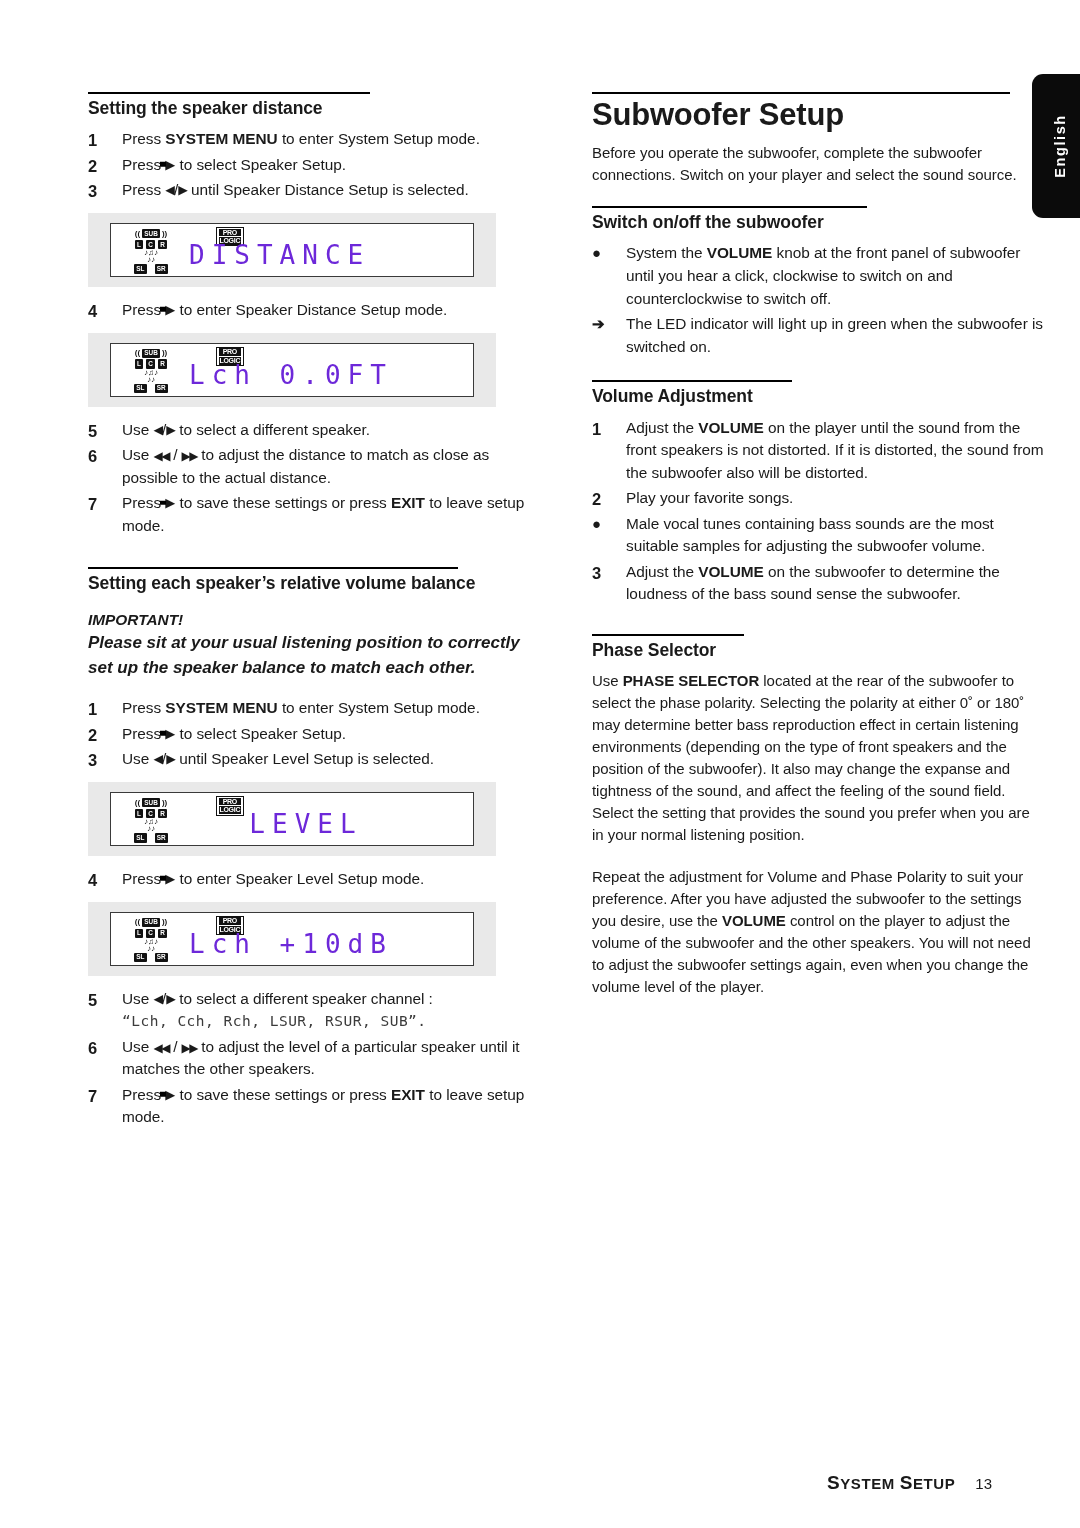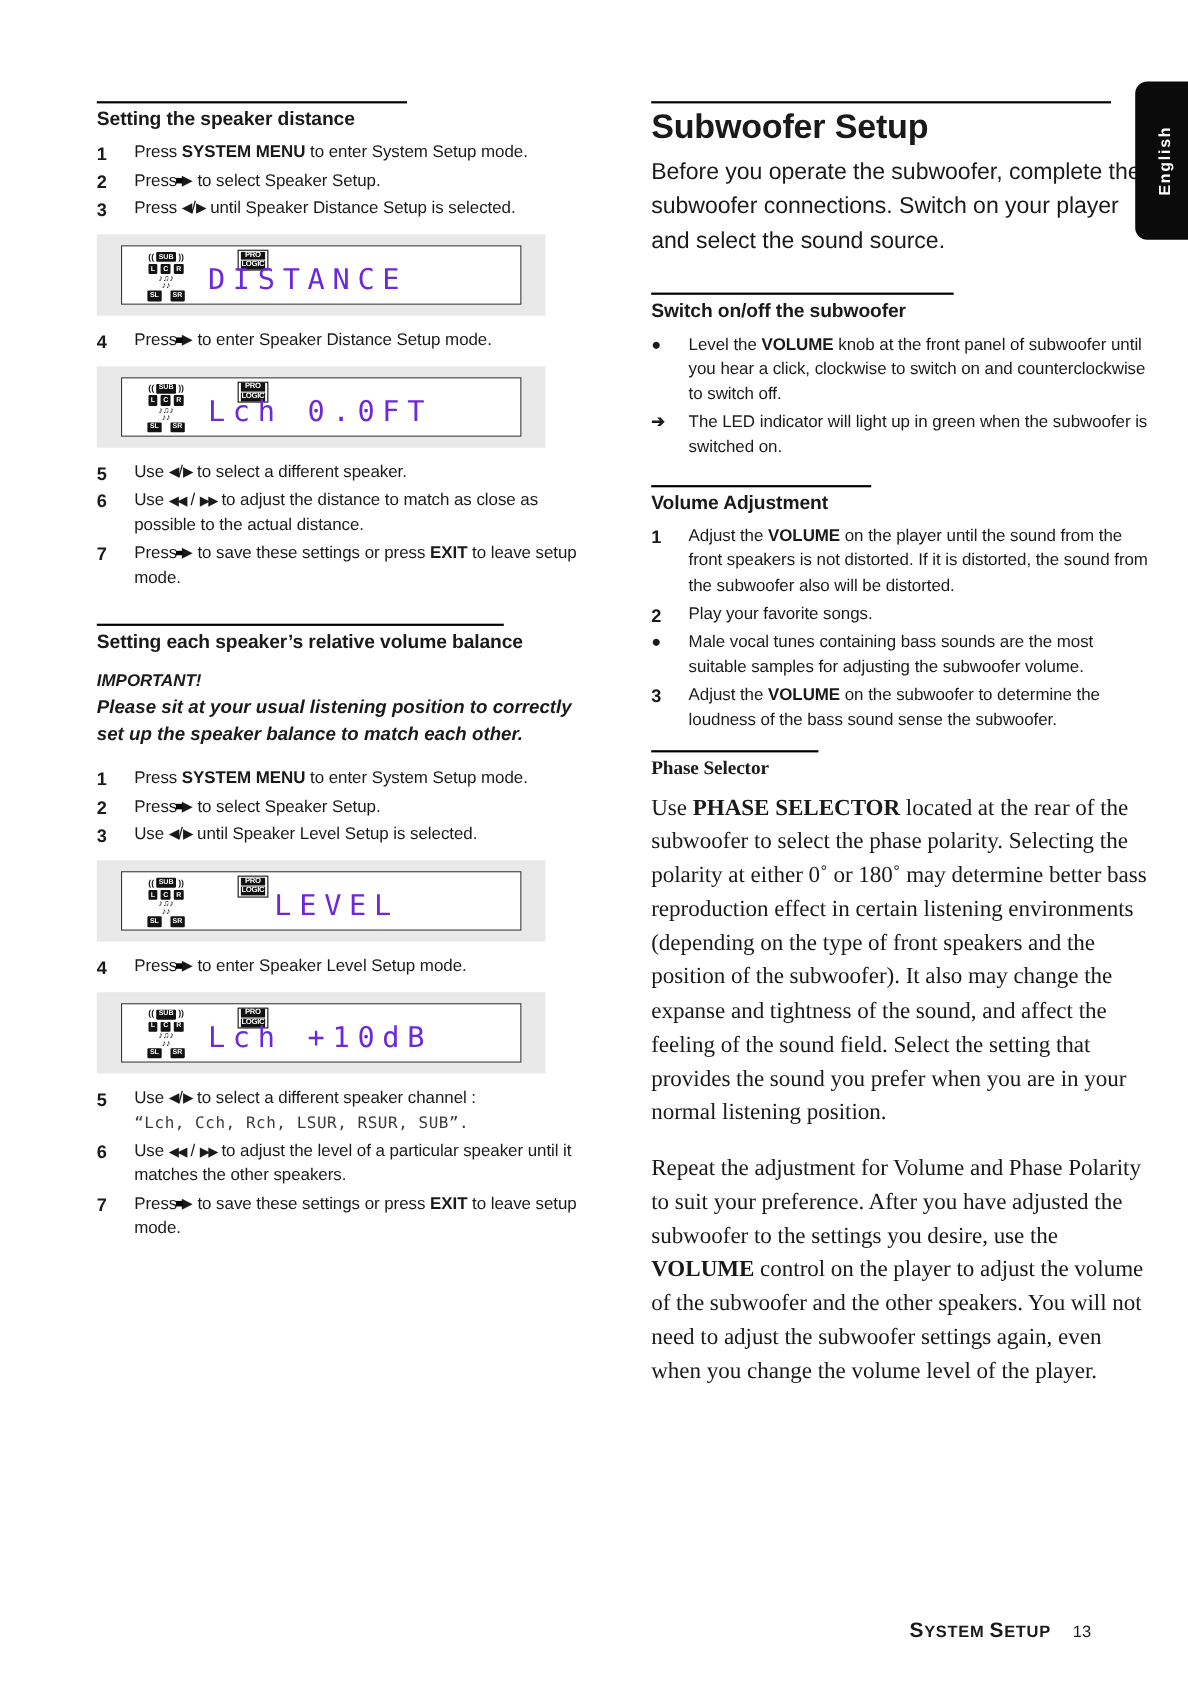--- a/index.html
+++ b/index.html
@@ -54,21 +54,21 @@
   }
   h2.sub {
     font-size: 17.5px;
     font-weight: bold;
     margin: 2px 0 9px 0;
     line-height: 1.22;
     letter-spacing: -0.1px;
   }
 
   p.body {
-    font-size: 21px;
+    font-size: 15px;
     line-height: 1.465;
     margin: 0 0 12px 0;
     letter-spacing: -0.05px;
   }
 
   .imp {
     font-style: italic;
     font-weight: bold;
     font-size: 15.4px;
     line-height: 1.47;
@@ -489,27 +489,27 @@
       </div>
     </div>
   </div>
 
   <div class="col col-right">
 
     <div class="rule-top w-full"></div>
     <h1 class="title">Subwoofer Setup</h1>
     <p class="body">Before you operate the subwoofer, complete the subwoofer connections. Switch on your player and select the sound source.</p>
 
-    <div style="margin-top:32px;">
+    <div style="margin-top:20px;">
       <div class="rule-top w-sw"></div>
       <h2 class="sub">Switch on/off the subwoofer</h2>
 
       <div class="step">
         <span class="mark bullet">●</span>
-        <span>Level the </span><b>VOLUME</b><span> knob at the front panel of subwoofer until you hear a click, clockwise to switch on and counterclockwise to switch off.</span>
+        <span>System the </span><b>VOLUME</b><span> knob at the front panel of subwoofer until you hear a click, clockwise to switch on and counterclockwise to switch off.</span>
       </div>
       <div class="step gap">
         <span class="mark arrow">➔</span>
         <span>The LED indicator will light up in green when the subwoofer is switched on.</span>
       </div>
     </div>
 
     <div style="margin-top:22px;">
       <div class="rule-top w-sub"></div>
       <h2 class="sub">Volume Adjustment</h2>
@@ -525,21 +525,21 @@
       <div class="step">
         <span class="mark bullet">●</span>
         <span>Male vocal tunes containing bass sounds are the most suitable samples for adjusting the subwoofer volume.</span>
       </div>
       <div class="step">
         <span class="mark">3</span>
         <span>Adjust the </span><b>VOLUME</b><span> on the subwoofer to determine the loudness of the bass sound sense the subwoofer.</span>
       </div>
     </div>
 
-    <div style="margin-top:16px;font-family:Liberation Serif, serif;">
+    <div style="margin-top:28px;">
       <div class="rule-top w-phase"></div>
       <h2 class="sub">Phase Selector</h2>
 
       <p class="body">
         <span>Use </span><b>PHASE SELECTOR</b><span> located at the rear of the subwoofer to select the phase polarity. Selecting the polarity at either 0˚ or 180˚ may determine better bass reproduction effect in certain listening environments (depending on the type of front speakers and the position of the subwoofer). It also may change the expanse and tightness of the sound, and affect the feeling of the sound field.  Select the setting that provides the sound you prefer when you are in your normal listening position.</span>
       </p>
       <p class="body" style="margin-top:20px;">
         <span>Repeat the adjustment for Volume and Phase Polarity to suit your preference.  After you have adjusted the subwoofer to the settings you desire, use the </span><b>VOLUME</b><span> control on the player to adjust the volume of the subwoofer and the other speakers. You will not need to adjust the subwoofer settings again, even when you change the volume level of the player.</span>
       </p>
     </div>

